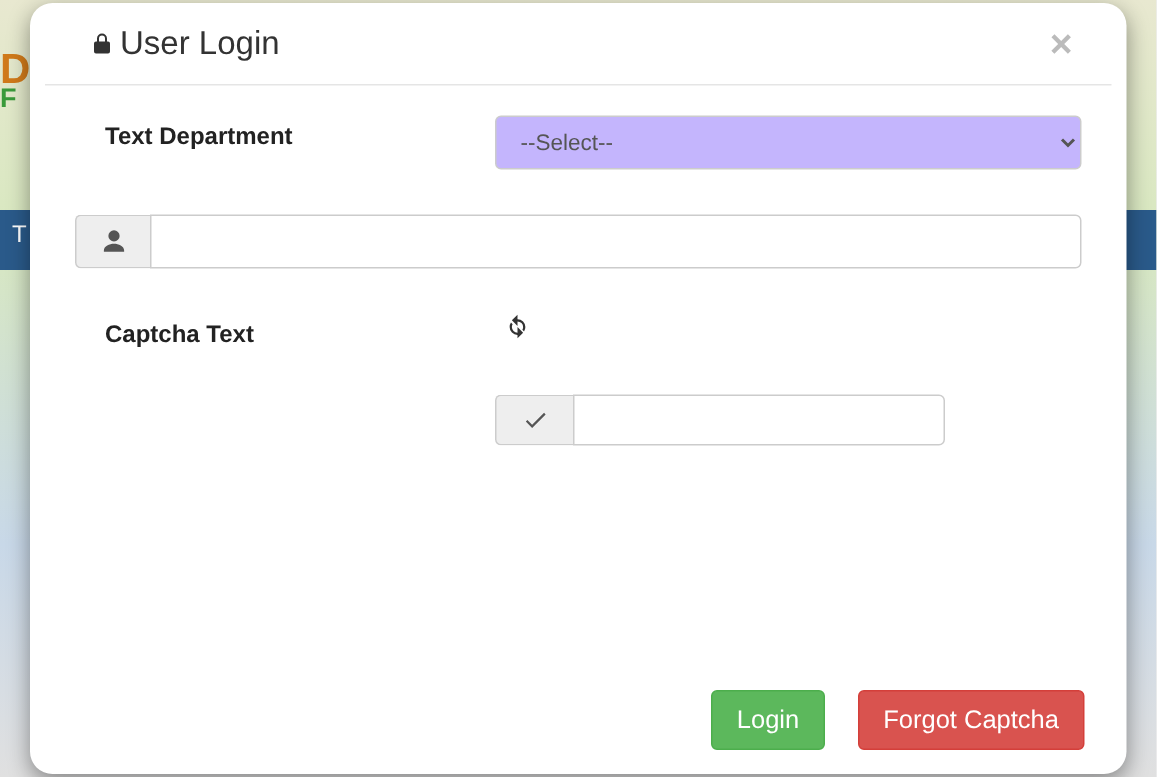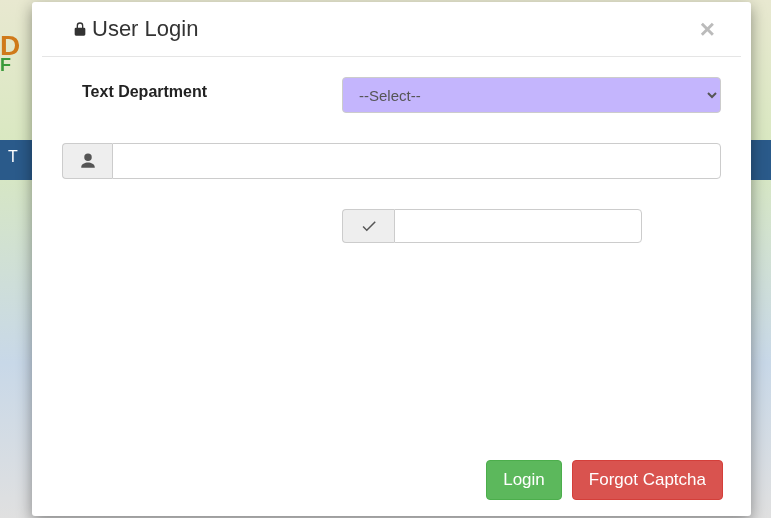--- a/index.html
+++ b/index.html
@@ -49,25 +49,24 @@
       font-size: 18px;
       font-weight: bold;
     }
     .modal {
       position: absolute;
       top: 2px;
       left: 20px;
       right: 20px;
       bottom: 2px;
       background: #fff;
-      border-radius: 3px;
+      border-radius: 15px;
       box-shadow: 0 5px 15px rgba(0,0,0,0.4);
       display: flex;
       flex-direction: column;
-      margin-left: 12px;
     }
     .modal-header {
       padding: 14px 20px 14px 30px;
       border-bottom: 1px solid #e5e5e5;
       margin: 0 10px;
       display: flex;
       align-items: center;
       justify-content: space-between;
     }
     .modal-title {
@@ -166,21 +165,21 @@
     .refresh-area svg {
       width: 18px;
       height: 18px;
       fill: #333;
       cursor: pointer;
     }
     .modal-footer {
       padding: 12px 28px 16px 0;
       display: flex;
       justify-content: flex-end;
-      gap: 10px;
+      gap: 22px;
     }
     .btn {
       font-size: 17px;
       padding: 9px 16px;
       border-radius: 4px;
       border: 1px solid transparent;
       color: #fff;
       cursor: pointer;
     }
     .btn-success {
@@ -232,20 +231,28 @@
             <svg viewBox="0 0 24 24">
                 <path d="M12 12a5 5 0 1 0-5-5 5 5 0 0 0 5 5zm0 2c-4 0-9 2-9 6v1h18v-1c0-4-5-6-9-6z"></path>
               </svg>
           </span>
           <input type="text" class="form-control" value="" style="">
         </div>
       </div>
     </div>
 
 
+    <div class="form-group">
+      <label class="control-label">Captcha Text</label>
+      <div class="control-field refresh-area">
+        <svg viewBox="0 0 24 24">
+            <path d="M12 4V1L7 6l5 5V7a5 5 0 0 1 5 5 5 5 0 0 1-.67 2.5l1.46 1.46A7 7 0 0 0 19 12a7 7 0 0 0-7-7zm0 13a5 5 0 0 1-5-5 5 5 0 0 1 .67-2.5L6.21 8.04A7 7 0 0 0 5 12a7 7 0 0 0 7 7v3l5-5-5-5z"></path>
+          </svg>
+      </div>
+    </div>
 
     <div class="form-group compact">
       <label class="control-label"></label>
       <div class="control-field">
         <div class="input-group narrow">
           <span class="input-group-addon slim">
             <svg viewBox="0 0 24 24">
                 <path d="M9 16.2 4.8 12l-1.4 1.4L9 19l12-12-1.4-1.4z"></path>
               </svg>
           </span>

